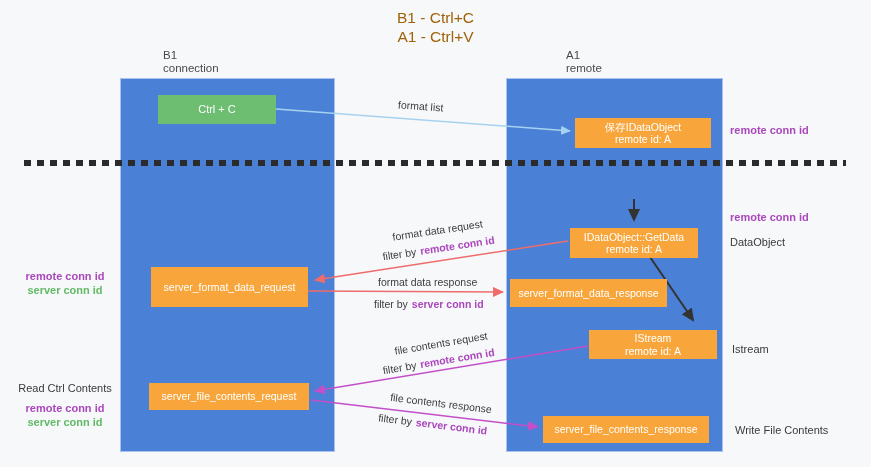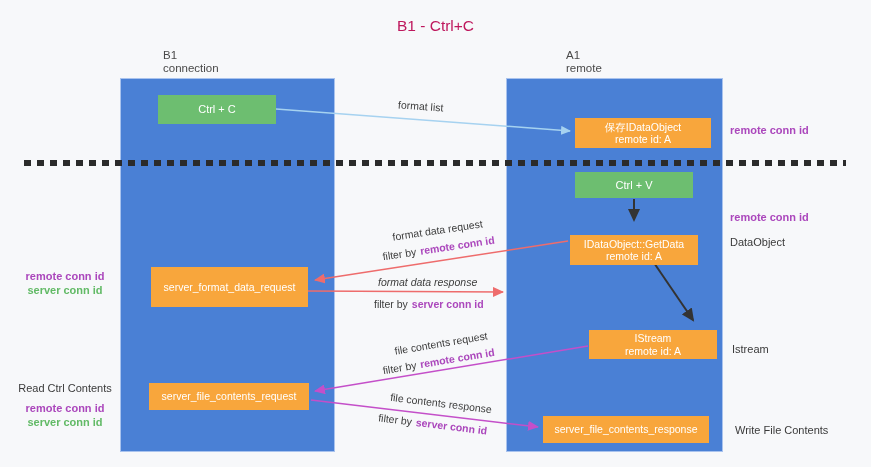--- a/index.html
+++ b/index.html
@@ -1,21 +1,21 @@
 <!DOCTYPE html>
 <html><head>
 <meta charset="utf-8">
 <style>
   * { margin:0; padding:0; box-sizing:border-box; }
   html,body { background:#f7f8fa; }
   body { font-family:"Liberation Sans","DejaVu Sans",sans-serif; }
   .canvas { position:relative; width:871px; height:467px; background:#f7f8fa; overflow:hidden; }
 
-  .title { position:absolute; left:0; top:16px; width:871px; text-align:center;
-           font-size:15.5px; line-height:19px; color:#be185d; }
+  .title { position:absolute; left:0; top:8px; width:871px; text-align:center;
+           font-size:15.5px; line-height:19px; color:#a16207; }
 
   .lane-header { position:absolute; top:49px; font-size:11.5px;
                  line-height:13px; color:#4a4a4a; }
   .lane { position:absolute; top:78px; height:374px; background:#4a80d5;
           border:1px solid #a9c3ee; }
 
   .dashed-line { position:absolute; left:24px; top:160px; width:822px; height:6px;
                  background:repeating-linear-gradient(90deg,#2b2b2b 0 7px,transparent 7px 13px); }
 
   .arrow-layer { position:absolute; left:0; top:0; }
@@ -43,20 +43,21 @@
   .ann-stack .purple { color:#ab47bc; font-weight:bold; }
   .ann-stack .green  { color:#62ba66; font-weight:bold; }
 </style>
 </head>
 <body>
 
 <div class="canvas">
 
   <div class="title">
     <div>B1 - Ctrl+C</div>
+    <div>A1 - Ctrl+V</div>
   </div>
 
   <div class="lane-header" style="left:163px;width:100px;">
     <div>B1</div>
     <div>connection</div>
   </div>
   <div class="lane-header" style="left:566px;width:100px;">
     <div>A1</div>
     <div>remote</div>
   </div>
@@ -92,33 +93,33 @@
 
   <div class="node green" style="left:158px;top:95px;width:118px;height:29px;">
     <div class="t1">Ctrl + C</div>
   </div>
 
   <div class="node orange" style="left:575px;top:118px;width:136px;height:30px;">
     <div class="t2">保存IDataObject</div>
     <div class="t2">remote id: A</div>
   </div>
 
-  <div class="node green" style="left:575px;top:172px;width:118px;height:26px;">
-    <div class="t1">Ctrl + V</div>
-  </div>
 
-  <div class="node orange" style="left:570px;top:235px;width:128px;height:30px;">
+  <div class="node orange" style="left:570px;top:228px;width:128px;height:30px;">
     <div class="t2">IDataObject::GetData</div>
     <div class="t2">remote id: A</div>
   </div>
 
   <div class="node orange" style="left:151px;top:267px;width:157px;height:40px;">
     <div class="t2">server_format_data_request</div>
   </div>
 
+  <div class="node orange" style="left:510px;top:279px;width:157px;height:28px;">
+    <div class="t2">server_format_data_response</div>
+  </div>
 
   <div class="node orange" style="left:589px;top:330px;width:128px;height:29px;">
     <div class="t2">IStream</div>
     <div class="t2">remote id: A</div>
   </div>
 
   <div class="node orange" style="left:149px;top:383px;width:160px;height:27px;">
     <div class="t2">server_file_contents_request</div>
   </div>
 
@@ -131,21 +132,21 @@
   </div>
 
   <div class="flow-label rot-up9" style="left:392px;top:224px;">
     <span>format data request</span>
   </div>
   <div class="flow-label rot-up9" style="left:382px;top:242px;">
     <span>filter by</span>
     <span class="bold-purple">remote conn id</span>
   </div>
 
-  <div class="flow-label" style="left:378px;top:276px;font-style:italic;">
+  <div class="flow-label" style="left:378px;top:276px;">
     <span>format data response</span>
   </div>
   <div class="flow-label" style="left:374px;top:298px;">
     <span>filter by</span>
     <span class="bold-purple">server conn id</span>
   </div>
 
   <div class="flow-label rot-up10" style="left:394px;top:337px;">
     <span>file contents request</span>
   </div>

